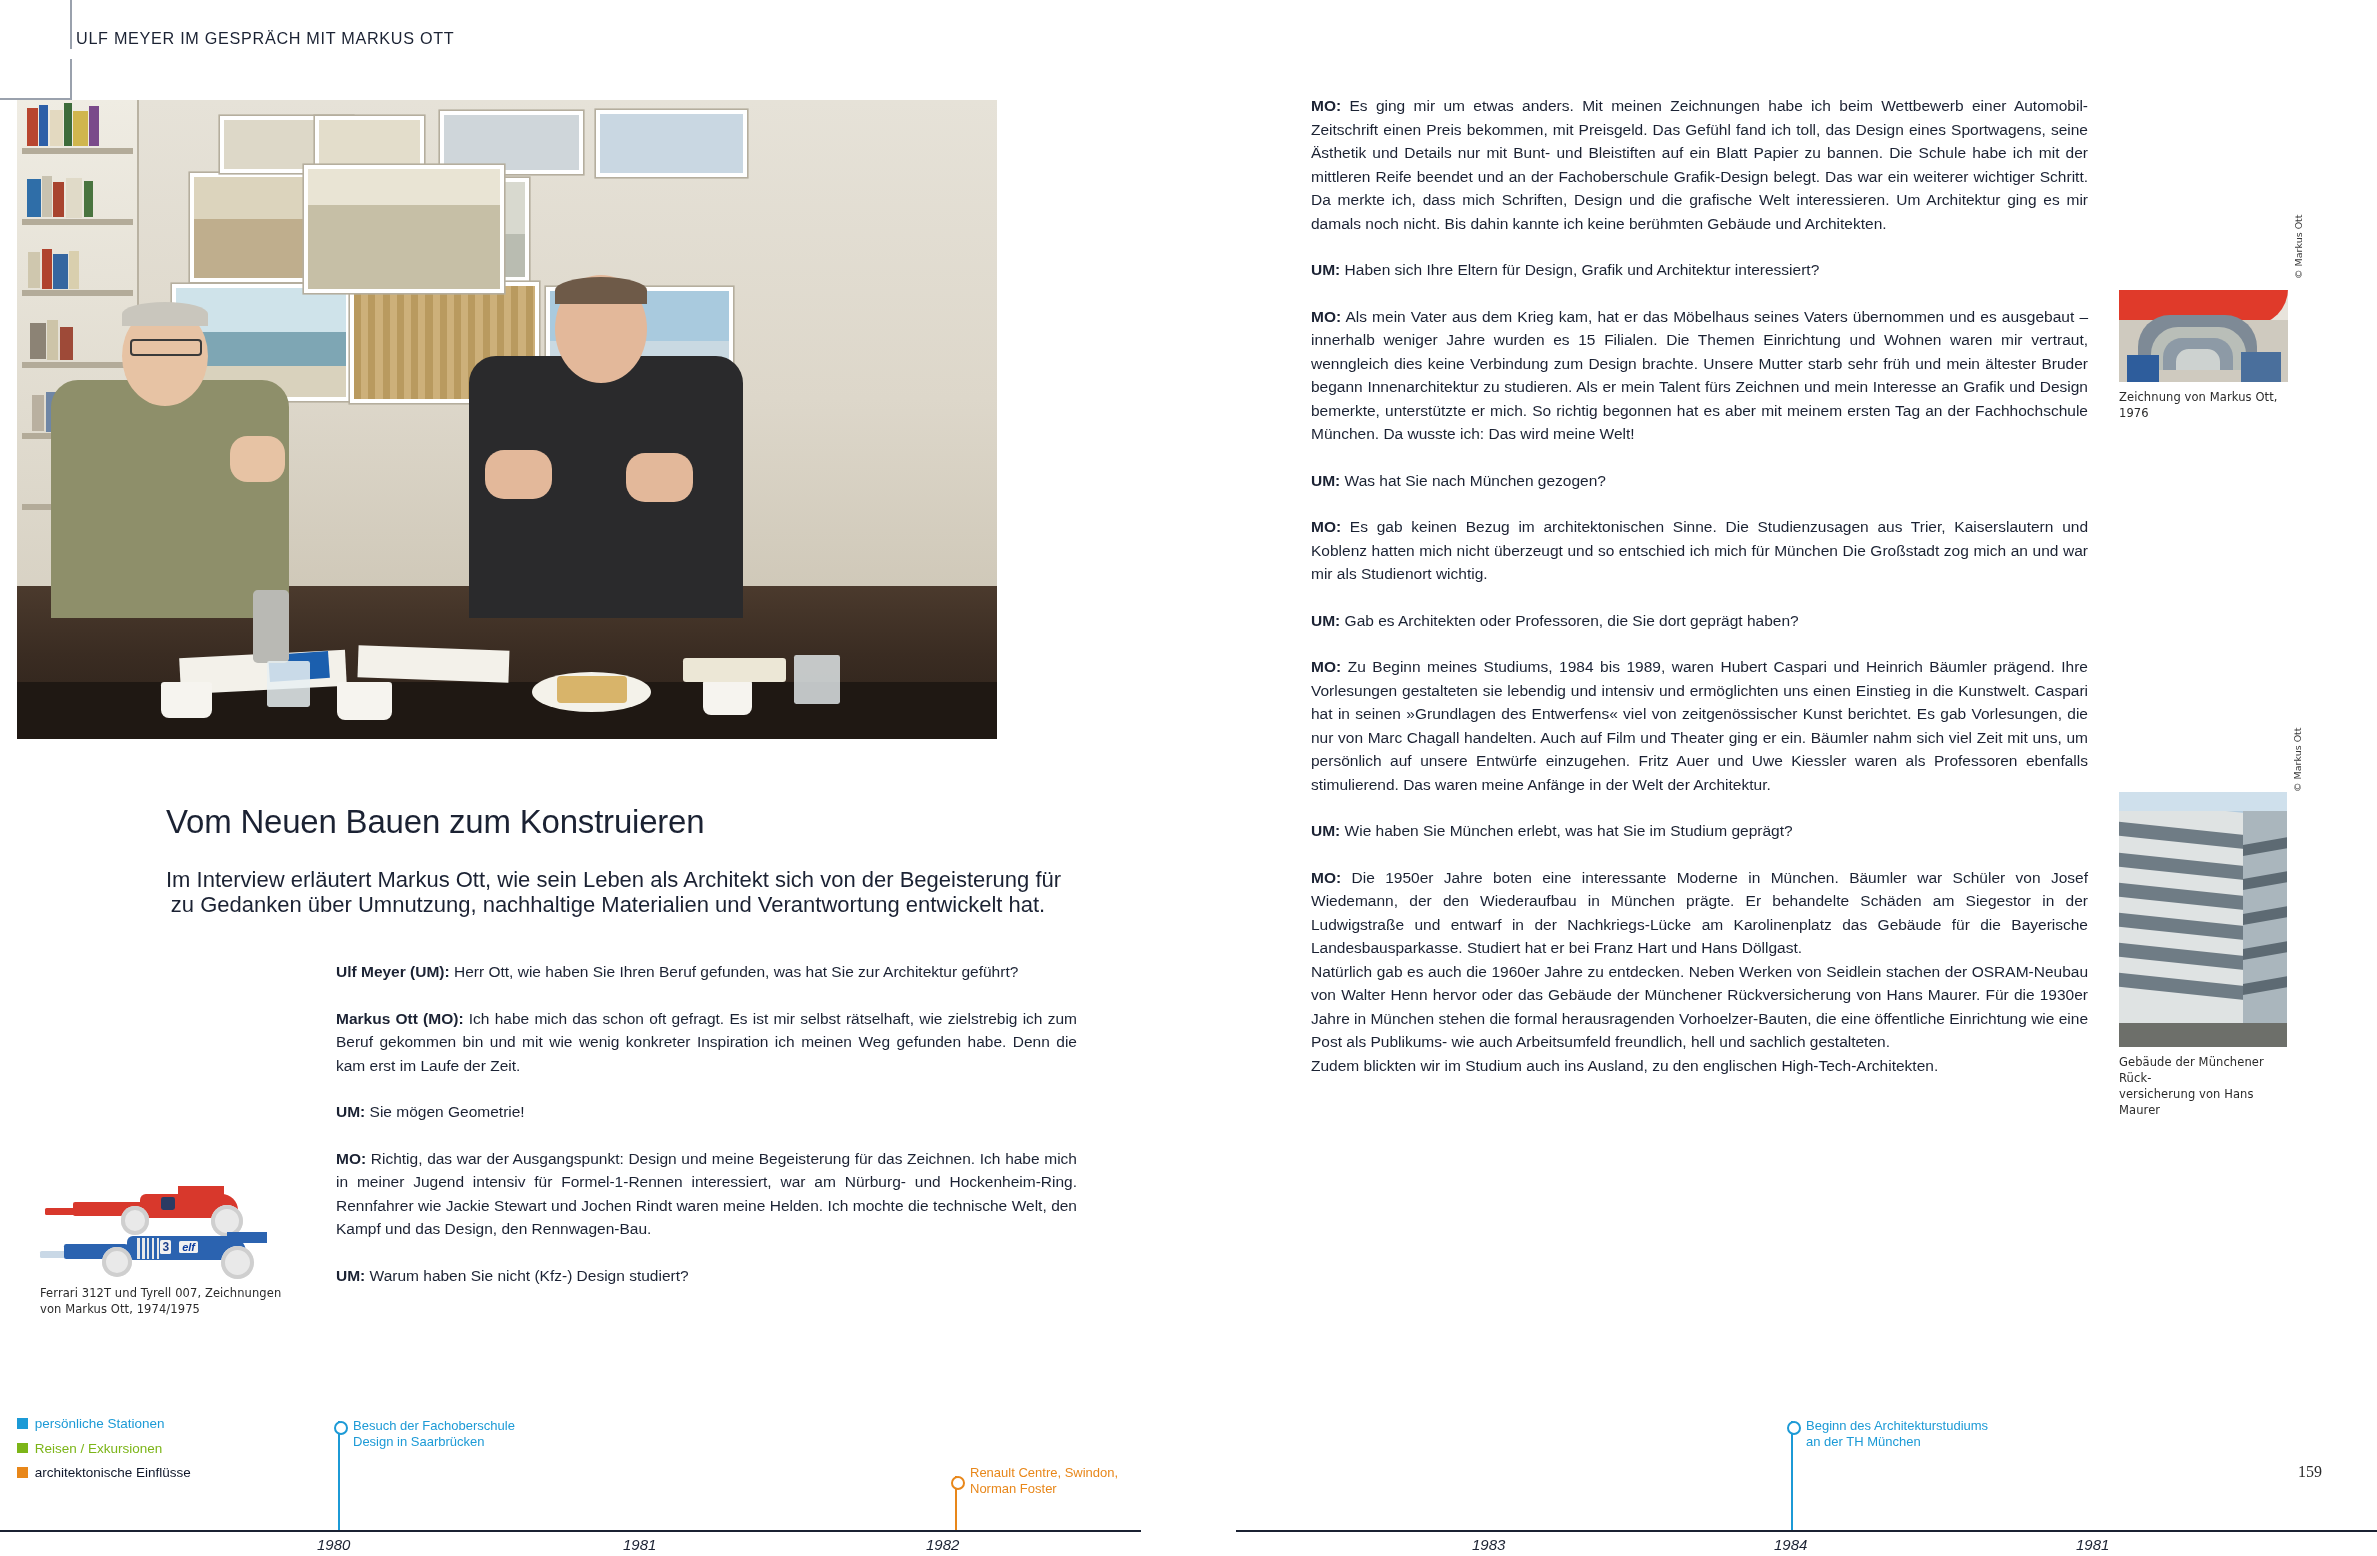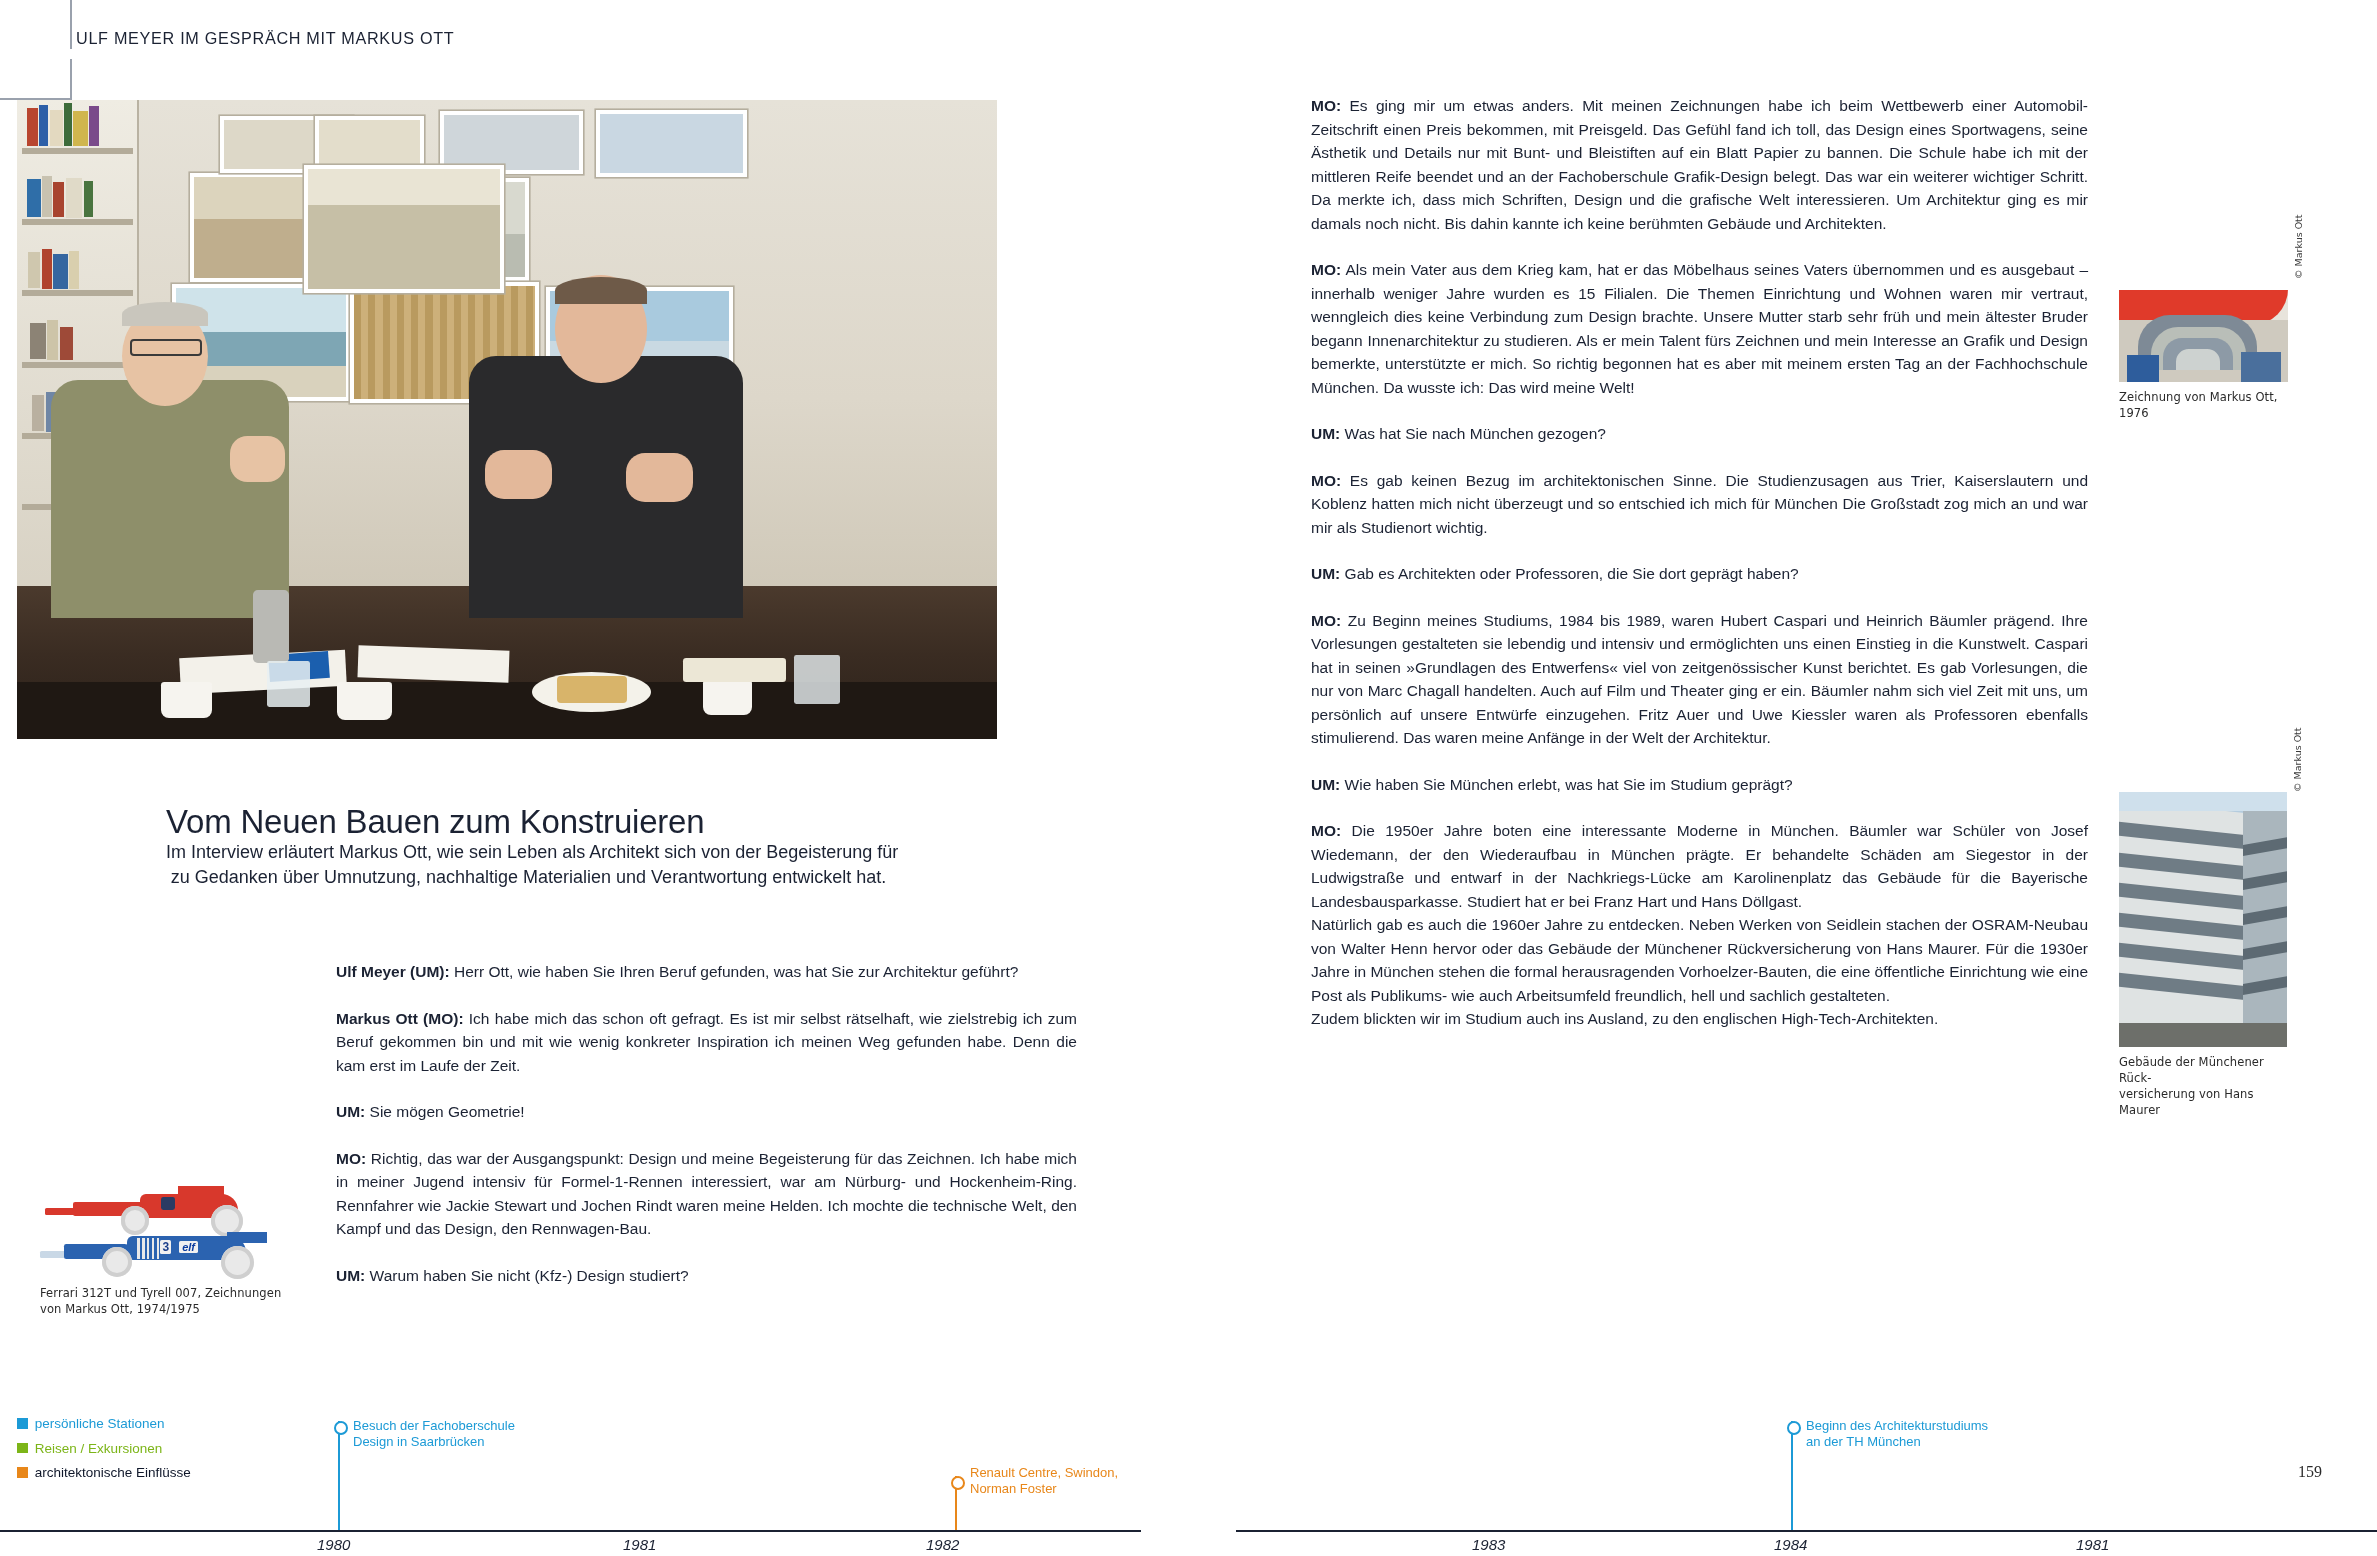--- a/index.html
+++ b/index.html
@@ -88,23 +88,23 @@
     top: 781px;
     font-size: 33px;
     font-weight: 400;
     letter-spacing: -0.2px;
     color: #1b2233;
     white-space: nowrap;
   }
   .standfirst {
     position: absolute;
     left: 166px;
-    top: 840px;
+    top: 868px;
     width: 864px;
-    font-size: 18px;
+    font-size: 22px;
     line-height: 24.6px;
     color: #1b2233;
   }
   .standfirst div { white-space: nowrap; }
   .standfirst .l3 { padding-left: 4.8px; }
 
   
   .col {
     position: absolute;
     font-size: 15.5px;
@@ -313,20 +313,21 @@
   <div class="col left">
     <p><b>Ulf Meyer (UM):</b><span> Herr Ott, wie haben Sie Ihren Beruf gefunden, was hat Sie zur Architektur geführt?</span></p>
     <p><b>Markus Ott (MO):</b><span> Ich habe mich das schon oft gefragt. Es ist mir selbst rätselhaft, wie zielstrebig ich zum Beruf gekommen bin und mit wie wenig konkreter Inspiration ich meinen Weg gefunden habe. Denn die kam erst im Laufe der Zeit.</span></p>
     <p><b>UM:</b><span> Sie mögen Geometrie!</span></p>
     <p><b>MO:</b><span> Richtig, das war der Ausgangspunkt: Design und meine Begeisterung für das Zeichnen. Ich habe mich in meiner Jugend intensiv für Formel-1-Rennen interessiert, war am Nürburg- und Hockenheim-Ring. Rennfahrer wie Jackie Stewart und Jochen Rindt waren meine Helden. Ich mochte die technische Welt, den Kampf und das Design, den Rennwagen-Bau.</span></p>
     <p class="tight"><b>UM:</b><span> Warum haben Sie nicht (Kfz-) Design studiert?</span></p>
   </div>
 
   <div class="col right">
     <p><b>MO:</b><span> Es ging mir um etwas anders. Mit meinen Zeichnungen habe ich beim Wettbewerb einer Automobil-Zeitschrift einen Preis bekommen, mit Preisgeld. Das Gefühl fand ich toll, das Design eines Sportwagens, seine Ästhetik und Details nur mit Bunt- und Bleistiften auf ein Blatt Papier zu bannen. Die Schule habe ich mit der mittleren Reife beendet und an der Fachoberschule Grafik-Design belegt. Das war ein weiterer wichtiger Schritt. Da merkte ich, dass mich Schriften, Design und die grafische Welt interessieren. Um Architektur ging es mir damals noch nicht. Bis dahin kannte ich keine berühmten Gebäude und Architekten.</span></p>
+    <p><b>UM:</b><span> Haben sich Ihre Eltern für Design, Grafik und Architektur interessiert?</span></p>
     <p><b>MO:</b><span> Als mein Vater aus dem Krieg kam, hat er das Möbelhaus seines Vaters übernommen und es ausgebaut – innerhalb weniger Jahre wurden es 15 Filialen. Die Themen Einrichtung und Wohnen waren mir vertraut, wenngleich dies keine Verbindung zum Design brachte. Unsere Mutter starb sehr früh und mein ältester Bruder begann Innenarchitektur zu studieren. Als er mein Talent fürs Zeichnen und mein Interesse an Grafik und Design bemerkte, unterstützte er mich. So richtig begonnen hat es aber mit meinem ersten Tag an der Fachhochschule München. Da wusste ich: Das wird meine Welt!</span></p>
     <p><b>UM:</b><span> Was hat Sie nach München gezogen?</span></p>
     <p><b>MO:</b><span> Es gab keinen Bezug im architektonischen Sinne. Die Studienzusagen aus Trier, Kaiserslautern und Koblenz hatten mich nicht überzeugt und so entschied ich mich für München Die Großstadt zog mich an und war mir als Studienort wichtig.</span></p>
     <p><b>UM:</b><span> Gab es Architekten oder Professoren, die Sie dort geprägt haben?</span></p>
     <p><b>MO:</b><span> Zu Beginn meines Studiums, 1984 bis 1989, waren Hubert Caspari und Heinrich Bäumler prägend. Ihre Vorlesungen gestalteten sie lebendig und intensiv und ermöglichten uns einen Einstieg in die Kunstwelt. Caspari hat in seinen »Grundlagen des Entwerfens« viel von zeitgenössischer Kunst berichtet. Es gab Vorlesungen, die nur von Marc Chagall handelten. Auch auf Film und Theater ging er ein. Bäumler nahm sich viel Zeit mit uns, um persönlich auf unsere Entwürfe einzugehen. Fritz Auer und Uwe Kiessler waren als Professoren ebenfalls stimulierend. Das waren meine Anfänge in der Welt der Architektur.</span></p>
     <p><b>UM:</b><span> Wie haben Sie München erlebt, was hat Sie im Studium geprägt?</span></p>
     <p class="tight"><b>MO:</b><span> Die 1950er Jahre boten eine interessante Moderne in München. Bäumler war Schüler von Josef Wiedemann, der den Wiederaufbau in München prägte. Er behandelte Schäden am Siegestor in der Ludwigstraße und entwarf in der Nachkriegs-Lücke am Karolinenplatz das Gebäude für die Bayerische Landesbausparkasse. Studiert hat er bei Franz Hart und Hans Döllgast.</span></p>
     <p class="tight">Natürlich gab es auch die 1960er Jahre zu entdecken. Neben Werken von Seidlein stachen der OSRAM-Neubau von Walter Henn hervor oder das Gebäude der Münchener Rückversicherung von Hans Maurer. Für die 1930er Jahre in München stehen die formal herausragenden Vorhoelzer-Bauten, die eine öffentliche Einrichtung wie eine Post als Publikums- wie auch Arbeitsumfeld freundlich, hell und sachlich gestalteten.</p>
     <p>Zudem blickten wir im Studium auch ins Ausland, zu den englischen High-Tech-Architekten.</p>
   </div>

